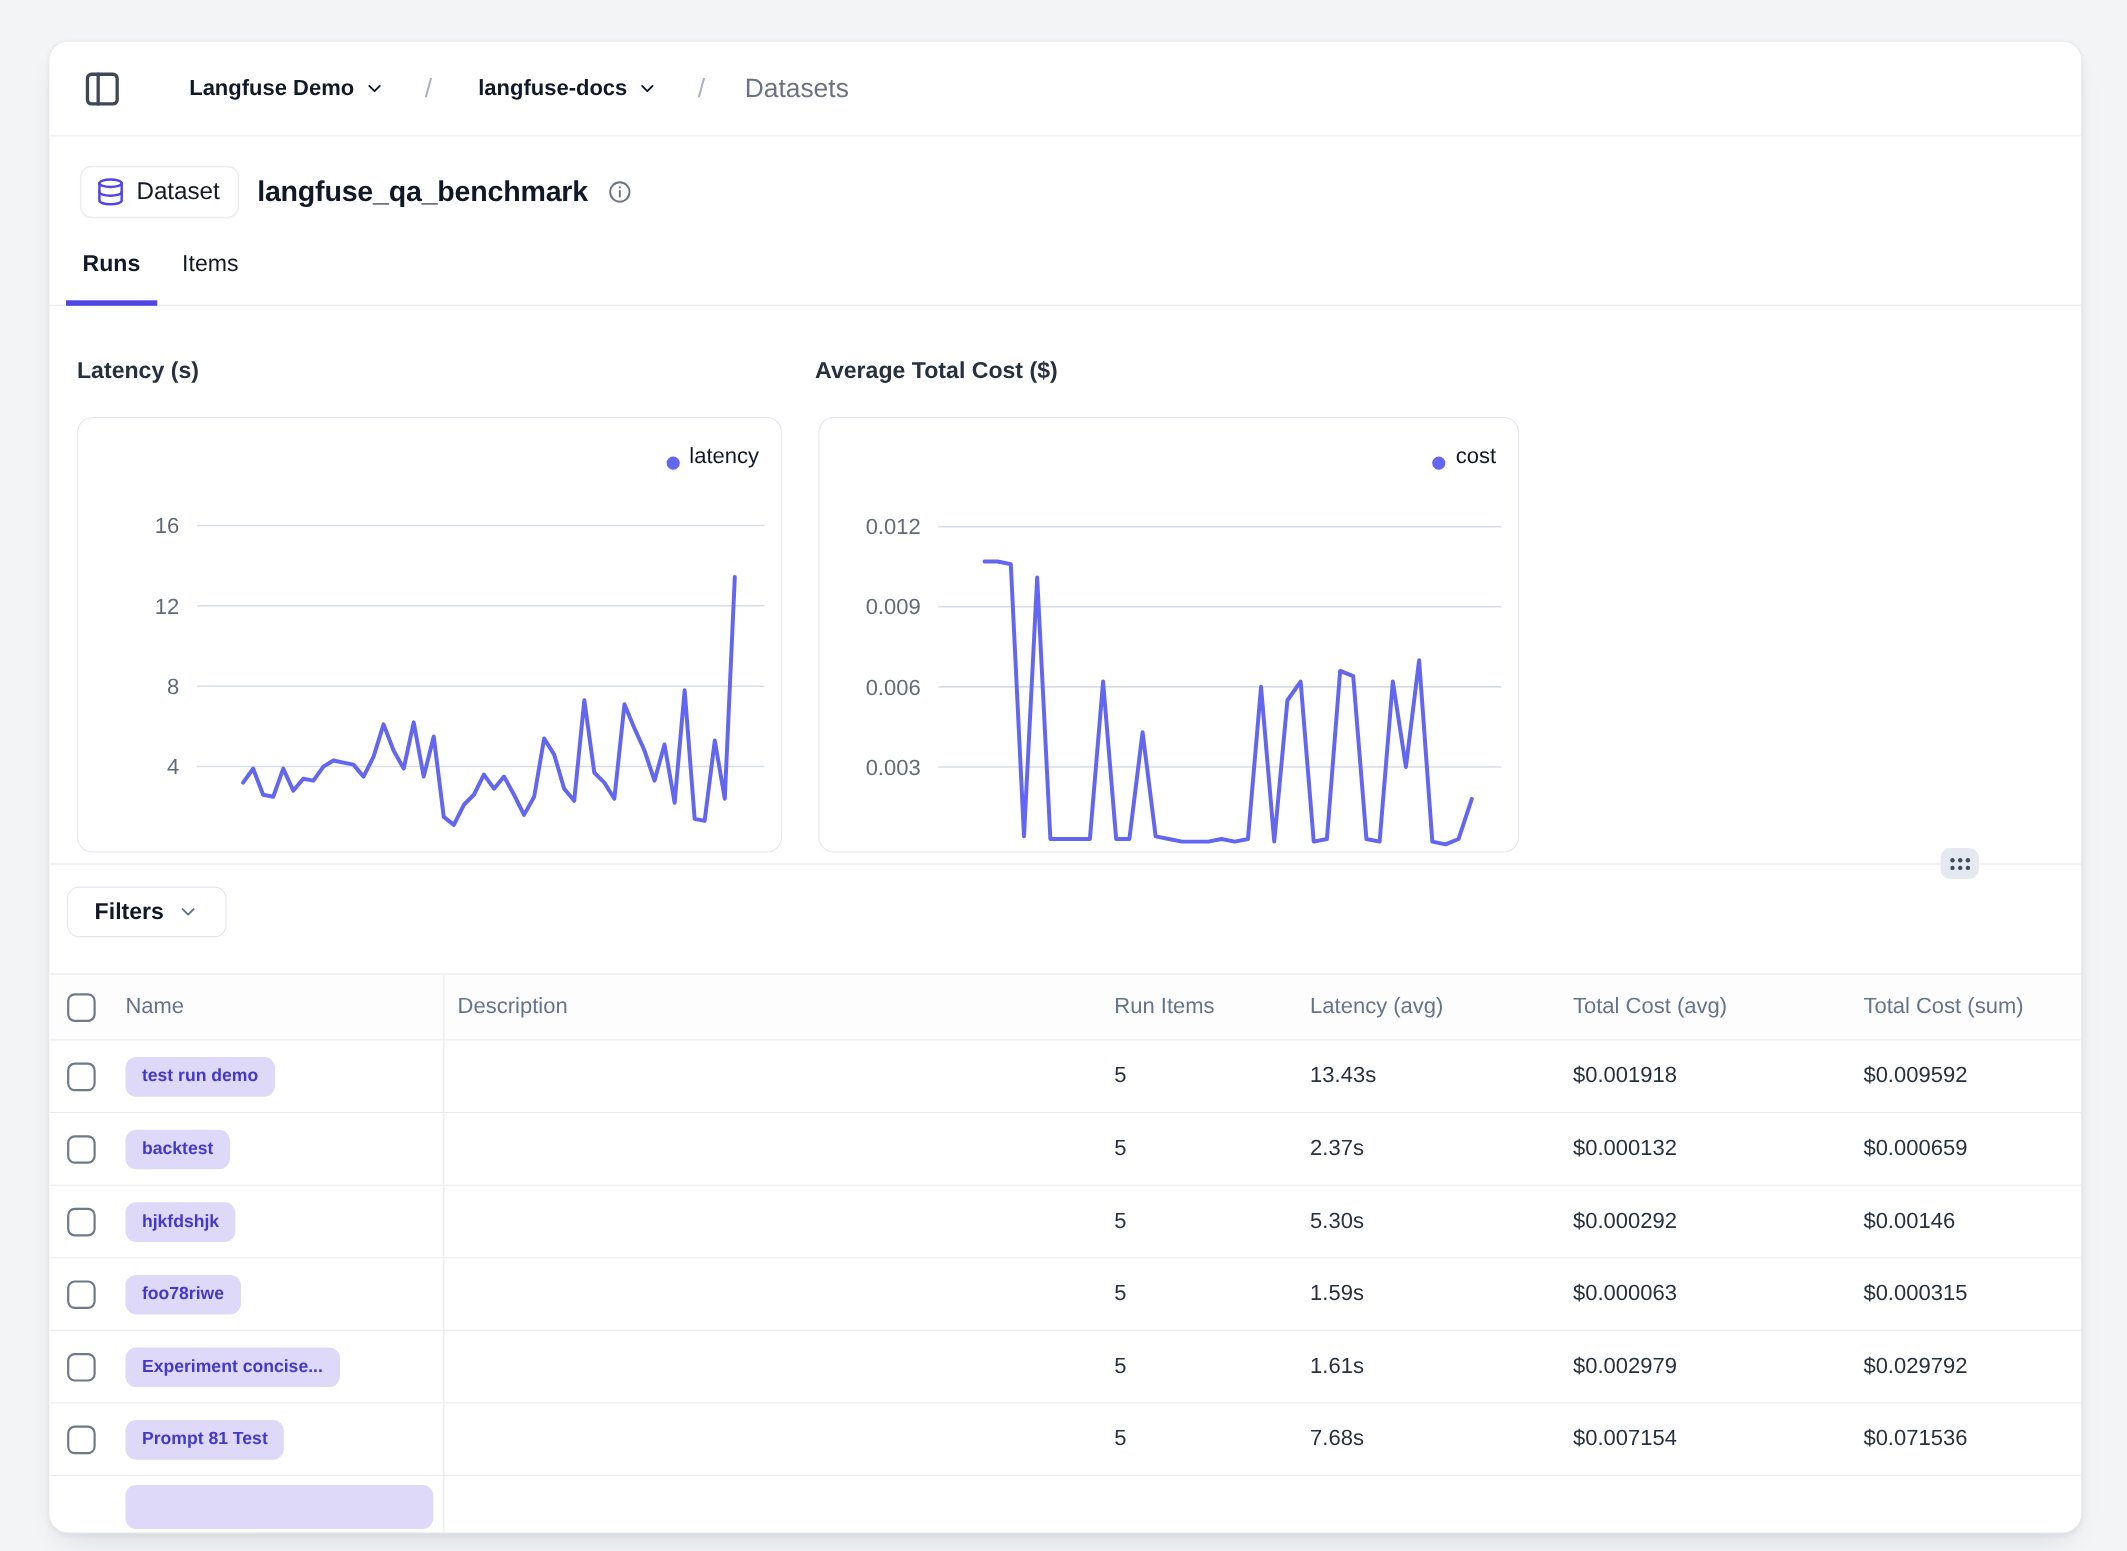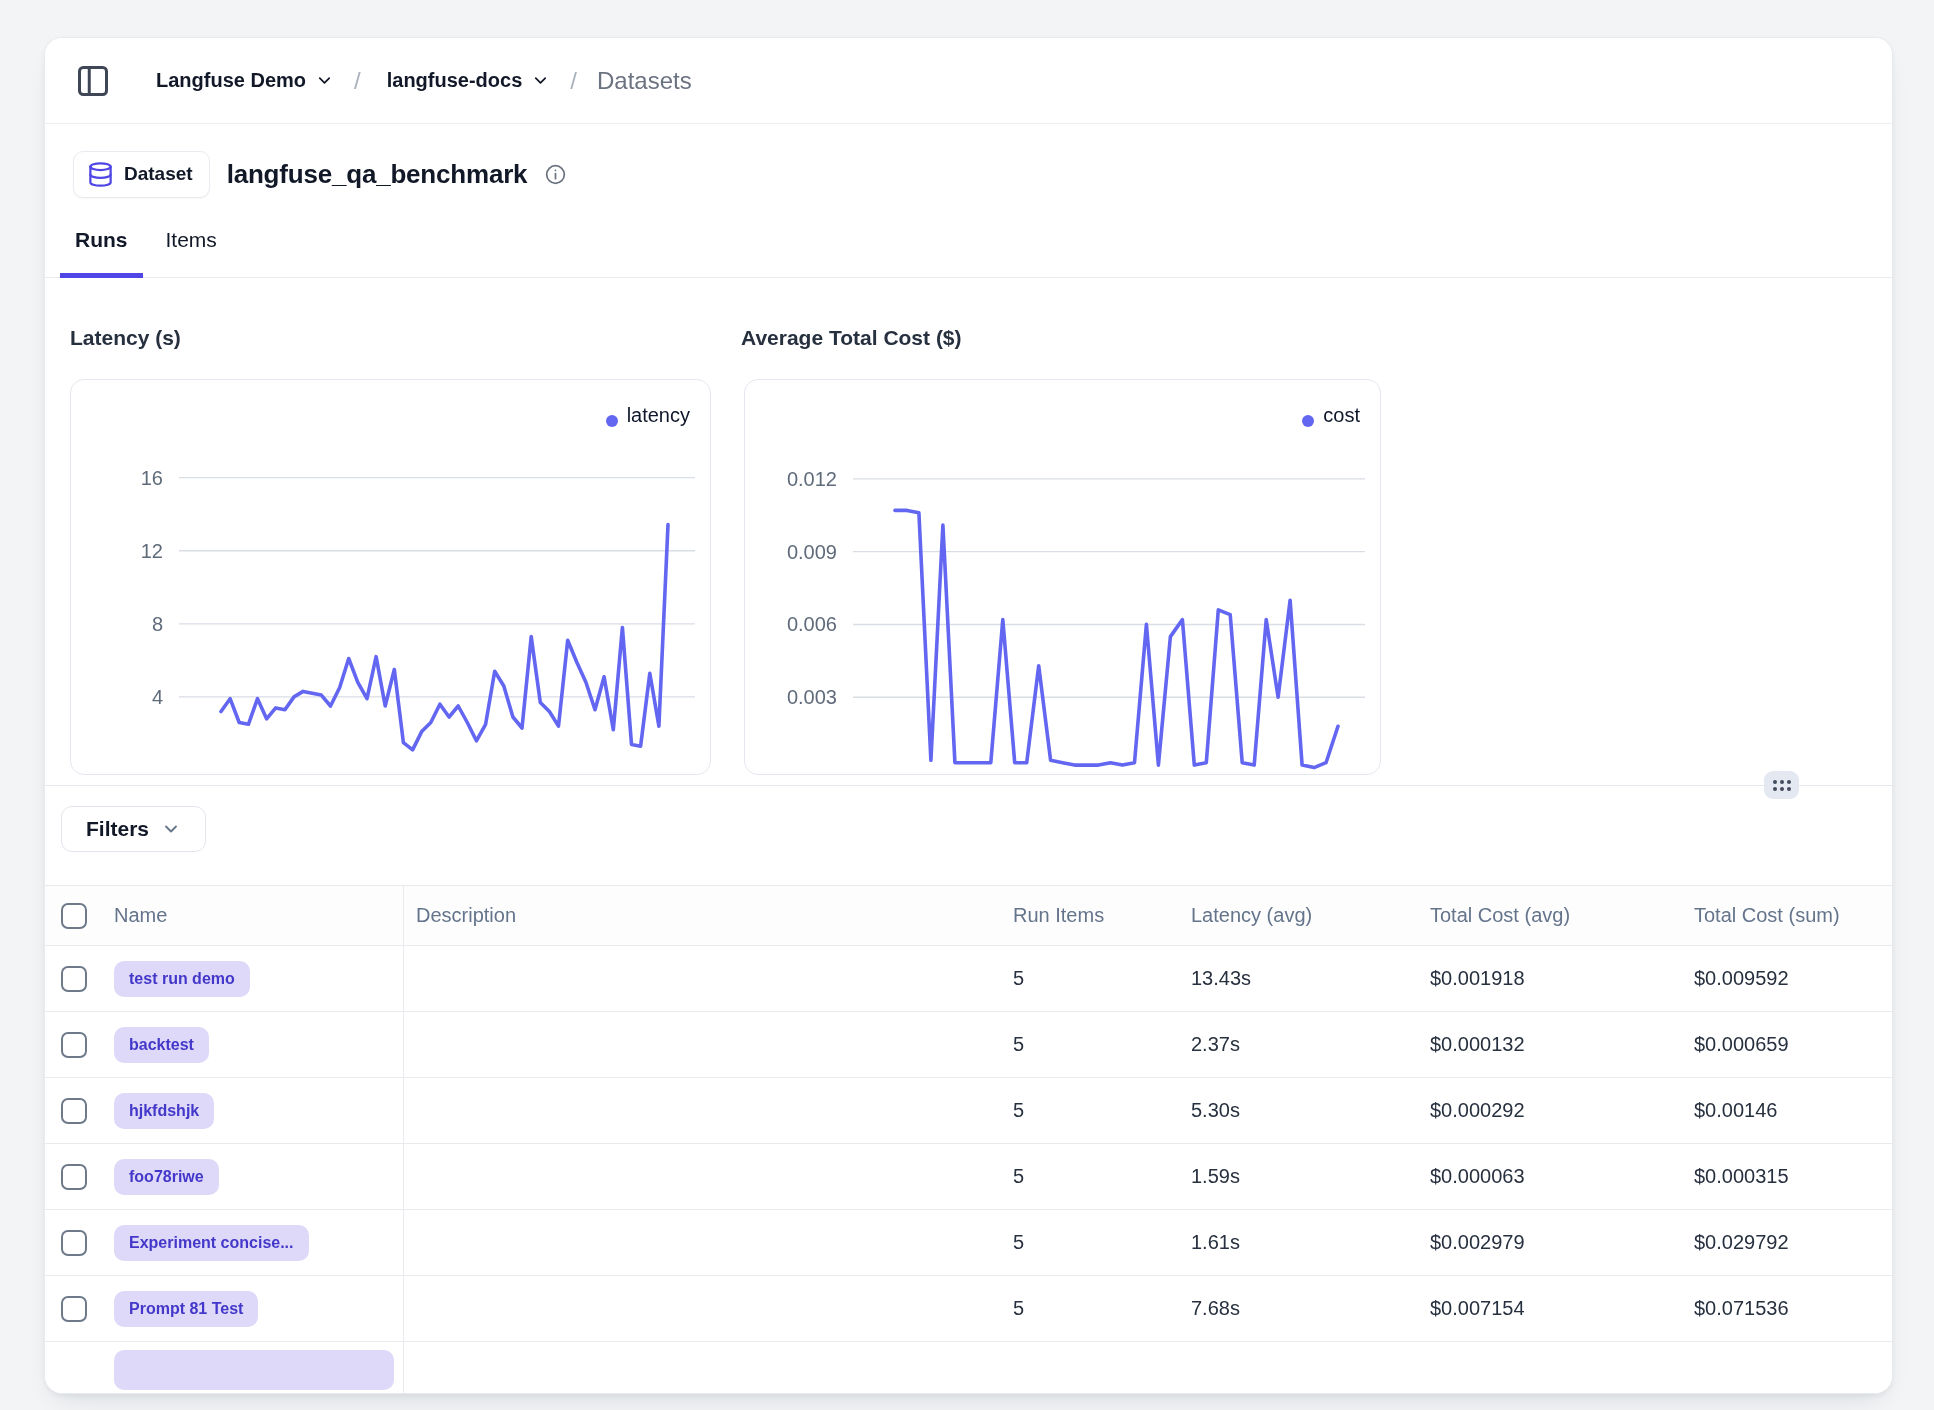--- a/index.html
+++ b/index.html
@@ -12,40 +12,40 @@
   }
   .panel {
     position:absolute; left:44px; top:37px; width:1849px; height:1357px;
     background:#ffffff; border:1px solid #e8eaee; border-radius:18px;
     box-shadow:0 2px 5px rgba(15,23,42,.05), 0 14px 28px -12px rgba(15,23,42,.12);
     overflow:hidden;
   }
   
   .topbar {
     position:absolute; left:0; top:0; right:0; height:86px;
-    display:flex; align-items:center; padding-left:30px; gap:20px;
+    display:flex; align-items:center; padding-left:30px; gap:36px;
     border-bottom:1px solid #eceef2; background:#fff;
   }
   .crumb-item { display:flex; align-items:center; gap:9px; cursor:pointer; }
   .crumb-label { font-size:20px; font-weight:600; color:#111827; margin-left:25px; }
   .crumb-item:first-of-type .crumb-label { margin-left:45px; }
   .crumb-sep { font-size:24px; color:#aab2bd; font-weight:400; }
   .crumb-muted { font-size:24px; color:#6b7280; font-weight:400; }
   .icon-btn { display:flex; align-items:center; justify-content:center; cursor:pointer; }
   
   .title-row {
     position:absolute; left:28px; top:104px; height:64px;
     display:flex; align-items:center; gap:17px;
   }
   .dataset-badge {
     display:flex; align-items:center; gap:10px;
     background:#ffffff; border:1px solid #e9ebf0; border-radius:10px;
     padding:9px 16px 9px 13px; box-shadow:0 1px 2px rgba(15,23,42,.04);
   }
-  .dataset-badge .badge-label { font-size:19px; font-weight:700; color:#111827;text-align:center; }
+  .dataset-badge .badge-label { font-size:22px; font-weight:400; color:#111827;text-align:center; }
   .page-title { font-size:26px; font-weight:700; color:#111827; letter-spacing:-.2px; }
   
   .tabs {
     position:absolute; left:0; right:0; top:184px; height:56px;
     display:flex; align-items:flex-start; padding-left:15px; gap:8px;
     border-bottom:1px solid #e8eaee;
   }
   .tab {
     position:relative; padding:6px 15px 0; font-size:21px; color:#111827;
     height:56px; cursor:pointer;

